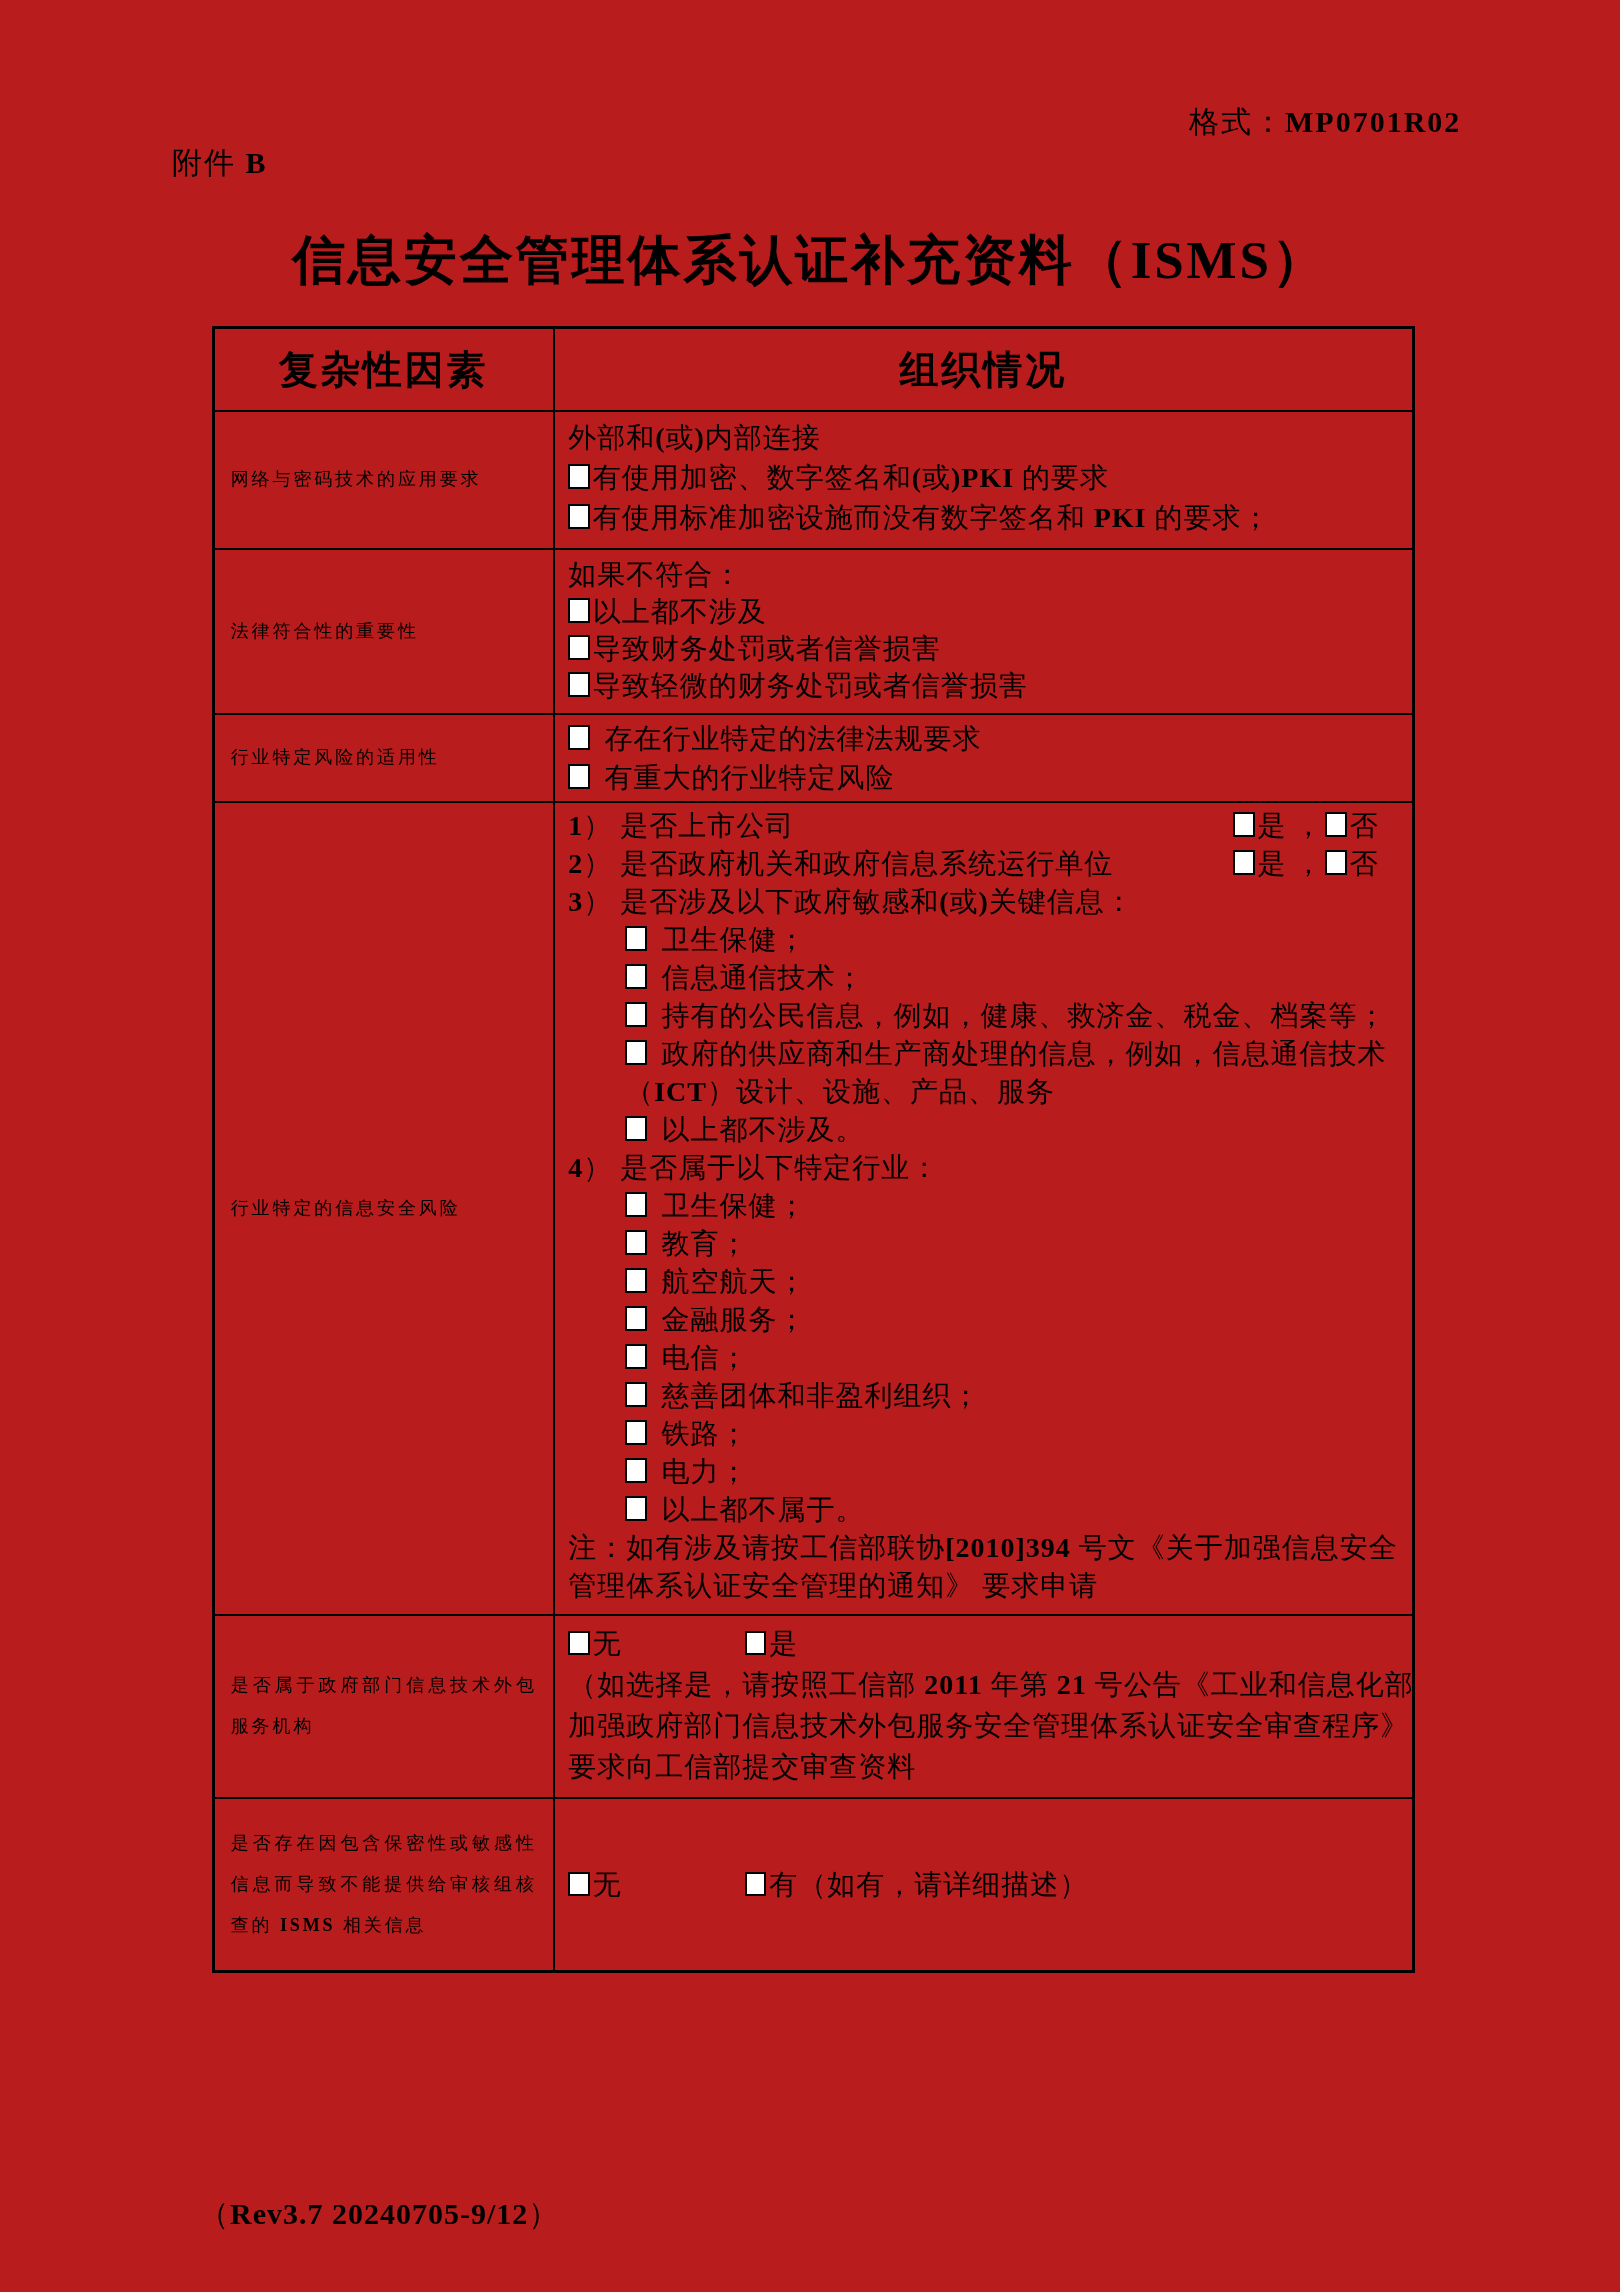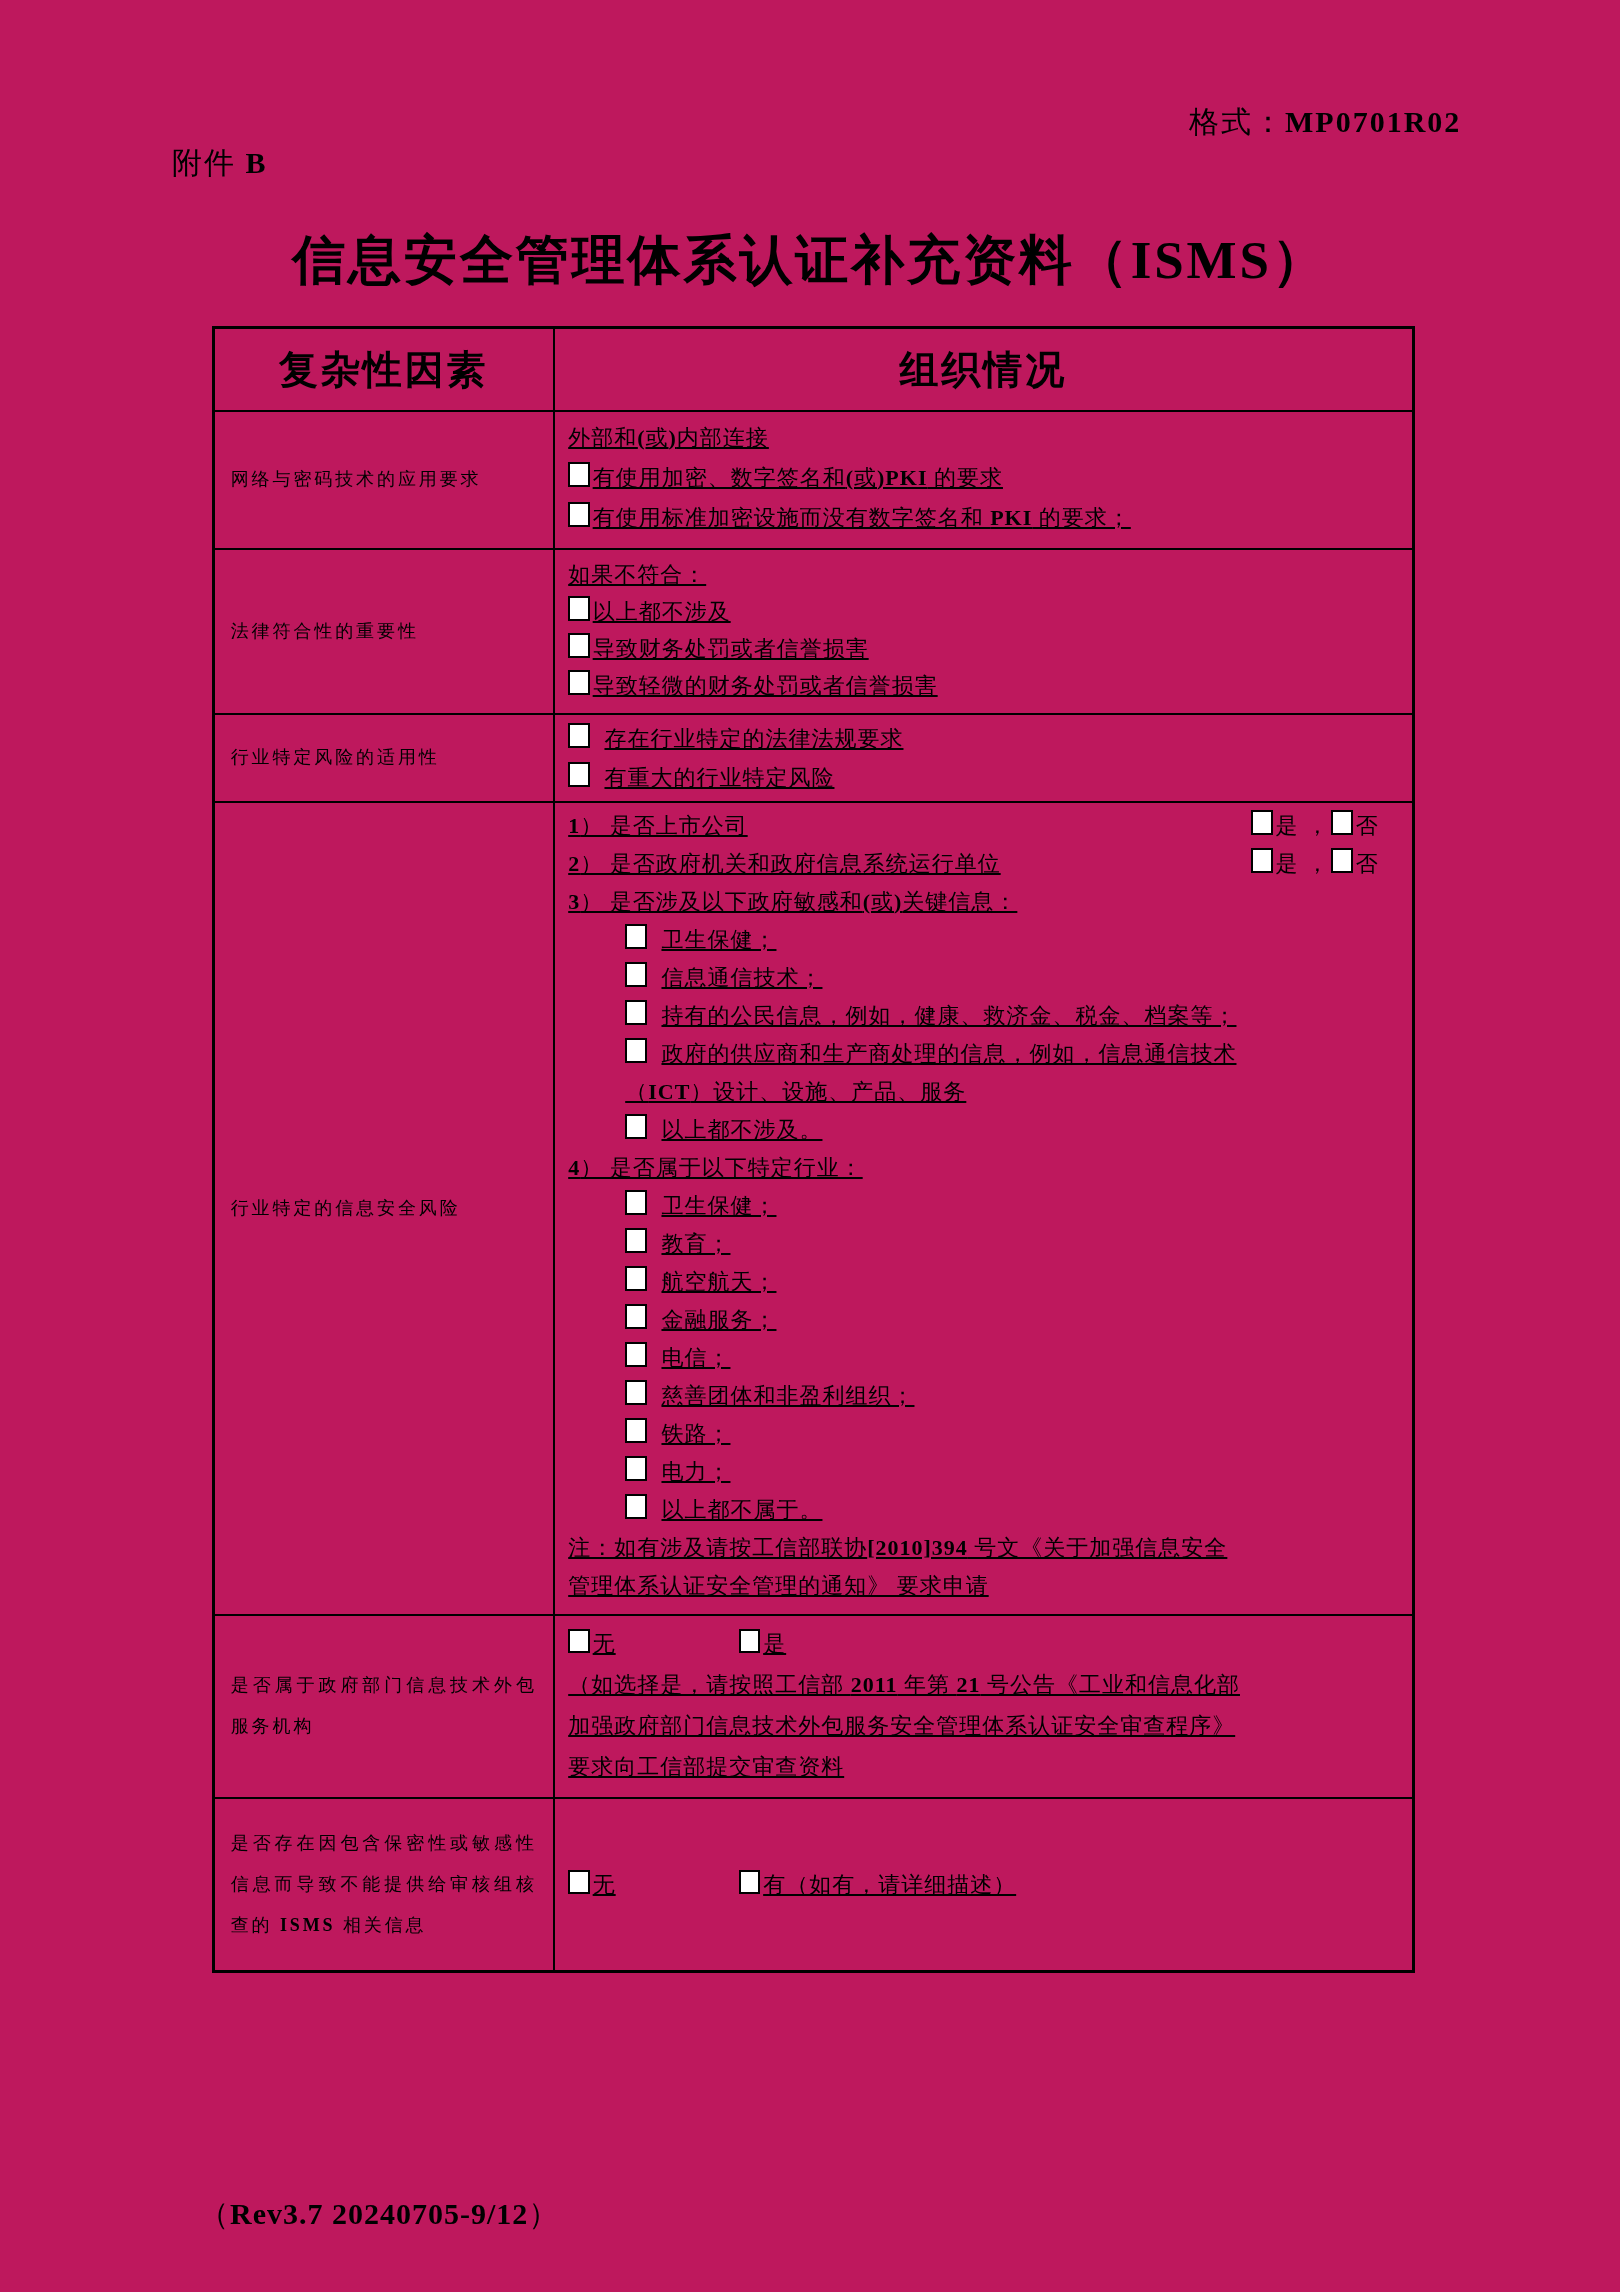--- a/index.html
+++ b/index.html
@@ -1,21 +1,21 @@
 <!DOCTYPE html>
 <html><head>
 <meta charset="utf-8">
 <style>
   html,body{margin:0;padding:0;}
   body{
     width:1620px;height:2293px;background:#ffffff;
     font-family:"Liberation Serif","DejaVu Serif",serif;
     color:#000;
   }
-  .page{position:relative;width:1620px;height:2293px;background:#be185d;overflow:hidden;}
+  .page{position:relative;width:1620px;height:2293px;background:#b91c1c;overflow:hidden;}
 
   .format-code{position:absolute;left:1189px;top:102px;font-size:30px;letter-spacing:2px;}
   .attachment{position:absolute;left:172px;top:143px;font-size:30px;letter-spacing:2px;}
   .doc-title{position:absolute;left:0;top:225px;width:1620px;text-align:center;
              font-size:53px;font-weight:bold;letter-spacing:2.9px;margin:0;}
   .footer-note{position:absolute;left:199px;top:2194px;font-size:30px;letter-spacing:1px;}
 
   b{font-weight:bold;}
 
   table.main{
@@ -25,21 +25,21 @@
   }
   table.main th, table.main td{border:2.9px solid #000;}
   col.c1{width:340px;} col.c2{width:860px;}
 
   thead th{height:79px;font-size:39px;font-weight:bold;letter-spacing:2.9px;
            text-align:center;vertical-align:middle;}
 
   td.factor-cell{vertical-align:middle;padding:0 15.7px;font-size:18px;
                  letter-spacing:2.9px;line-height:41px;
                  text-align:justify;}
-  td.detail-cell{vertical-align:top;padding:5.9px 13.7px 0 13.7px;font-size:22px;text-decoration:underline;}
+  td.detail-cell{vertical-align:top;padding:5.9px 13.7px 0 13.7px;font-size:28px;}
 
   .line{position:relative;white-space:nowrap;letter-spacing:1px;}
   .ind1{padding-left:57px;}
 
   
   tbody tr:nth-child(1) td{height:130px;} tbody tr:nth-child(1) .line{line-height:40px;}
   tbody tr:nth-child(2) td{height:157px;} tbody tr:nth-child(2) .line{line-height:37px;}
   tbody tr:nth-child(3) td{height:82px;}  tbody tr:nth-child(3) .line{line-height:39px;}
   tbody tr:nth-child(3) td.detail-cell{padding-top:3.9px;}
   tbody tr:nth-child(4) td{height:807px;} tbody tr:nth-child(4) .line{line-height:38px;}

